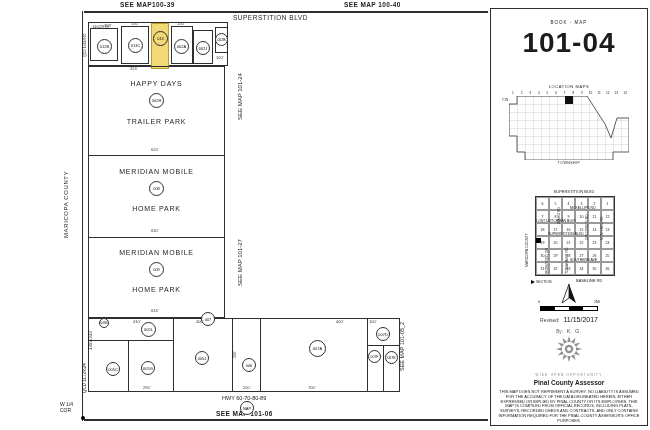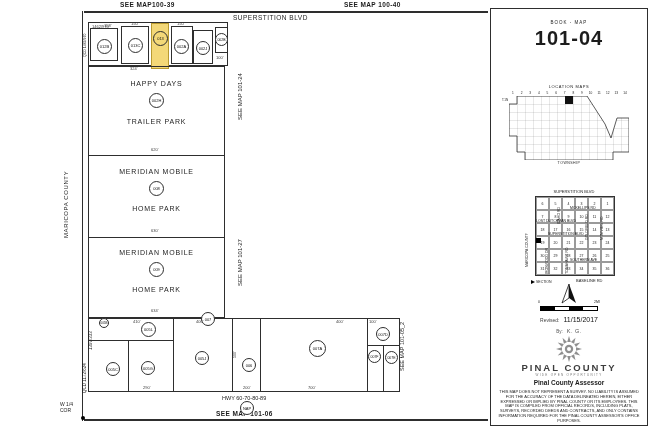--- a/index.html
+++ b/index.html
@@ -135,21 +135,21 @@
 
   <span class="vt" style="left:89px;top:320px;height:42px;font-size:4.5px;">1397/333</span>
   <span class="vt" style="left:83px;top:350px;height:56px;font-size:4.5px;">QCD 1172/624</span>
 
   <span class="t" style="left:222px;top:395px;font-size:5.5px;">HWY 60-70-80-89</span>
   <div class="pc" style="left:240px;top:401px;width:14px;height:14px;font-size:4px;">NAP</div>
 
   <div class="bx" style="left:490px;top:8px;width:158px;height:418px;border-width:1px;"></div>
 
   <div class="panel-center" style="top:20px;font-size:4.5px;letter-spacing:1px;">BOOK  -  MAP</div>
-  <div class="panel-center b" style="top:27px;font-size:20px;letter-spacing:1px;">101-04</div>
+  <div class="panel-center b" style="top:27px;font-size:28px;letter-spacing:1px;">101-04</div>
   <div class="panel-center" style="top:84px;font-size:4px;letter-spacing:0.6px;">LOCATION MAPS</div>
 
   <div class="tnums" style="left:509px;top:91px;width:120px;">
       <span>1</span>
       <span>2</span>
       <span>3</span>
       <span>4</span>
       <span>5</span>
       <span>6</span>
       <span>7</span>
@@ -258,18 +258,17 @@
       <use href="#ray" transform="rotate(150 13 13)"></use>
         <use href="#ray" transform="rotate(180 13 13)"></use>
       <use href="#ray" transform="rotate(210 13 13)"></use>
         <use href="#ray" transform="rotate(240 13 13)"></use>
       <use href="#ray" transform="rotate(270 13 13)"></use>
         <use href="#ray" transform="rotate(300 13 13)"></use>
       <use href="#ray" transform="rotate(330 13 13)"></use>
     </g>
     <circle cx="13" cy="13" r="2" fill="#fff"></circle>
   </svg>
-  <div class="panel-center b" style="top:362px;font-size:9.5px;letter-spacing:2px;color:#3d3d3d;">PINAL COUNTY</div>
   <div class="panel-center" style="top:373px;font-size:3px;letter-spacing:1.3px;color:#7a7a7a;">WIDE OPEN OPPORTUNITY</div>
   <div class="panel-center b" style="top:379px;font-size:6.5px;">Pinal County Assessor</div>
   <div style="position:absolute;left:497px;top:390px;width:144px;font-size:4px;line-height:4.8px;text-align:center;color:#222;">THIS MAP DOES NOT REPRESENT A SURVEY. NO LIABILITY IS ASSUMED FOR THE ACCURACY OF THE DATA DELINEATED HEREIN, EITHER EXPRESSED OR IMPLIED BY PINAL COUNTY OR ITS EMPLOYEES. THIS MAP IS COMPILED FROM OFFICIAL RECORDS, INCLUDING PLATS, SURVEYS, RECORDED DEEDS AND CONTRACTS, AND ONLY CONTAINS INFORMATION REQUIRED FOR THE PINAL COUNTY ASSESSOR'S OFFICE PURPOSES.</div>
 
 </div>
 
 </body></html>

